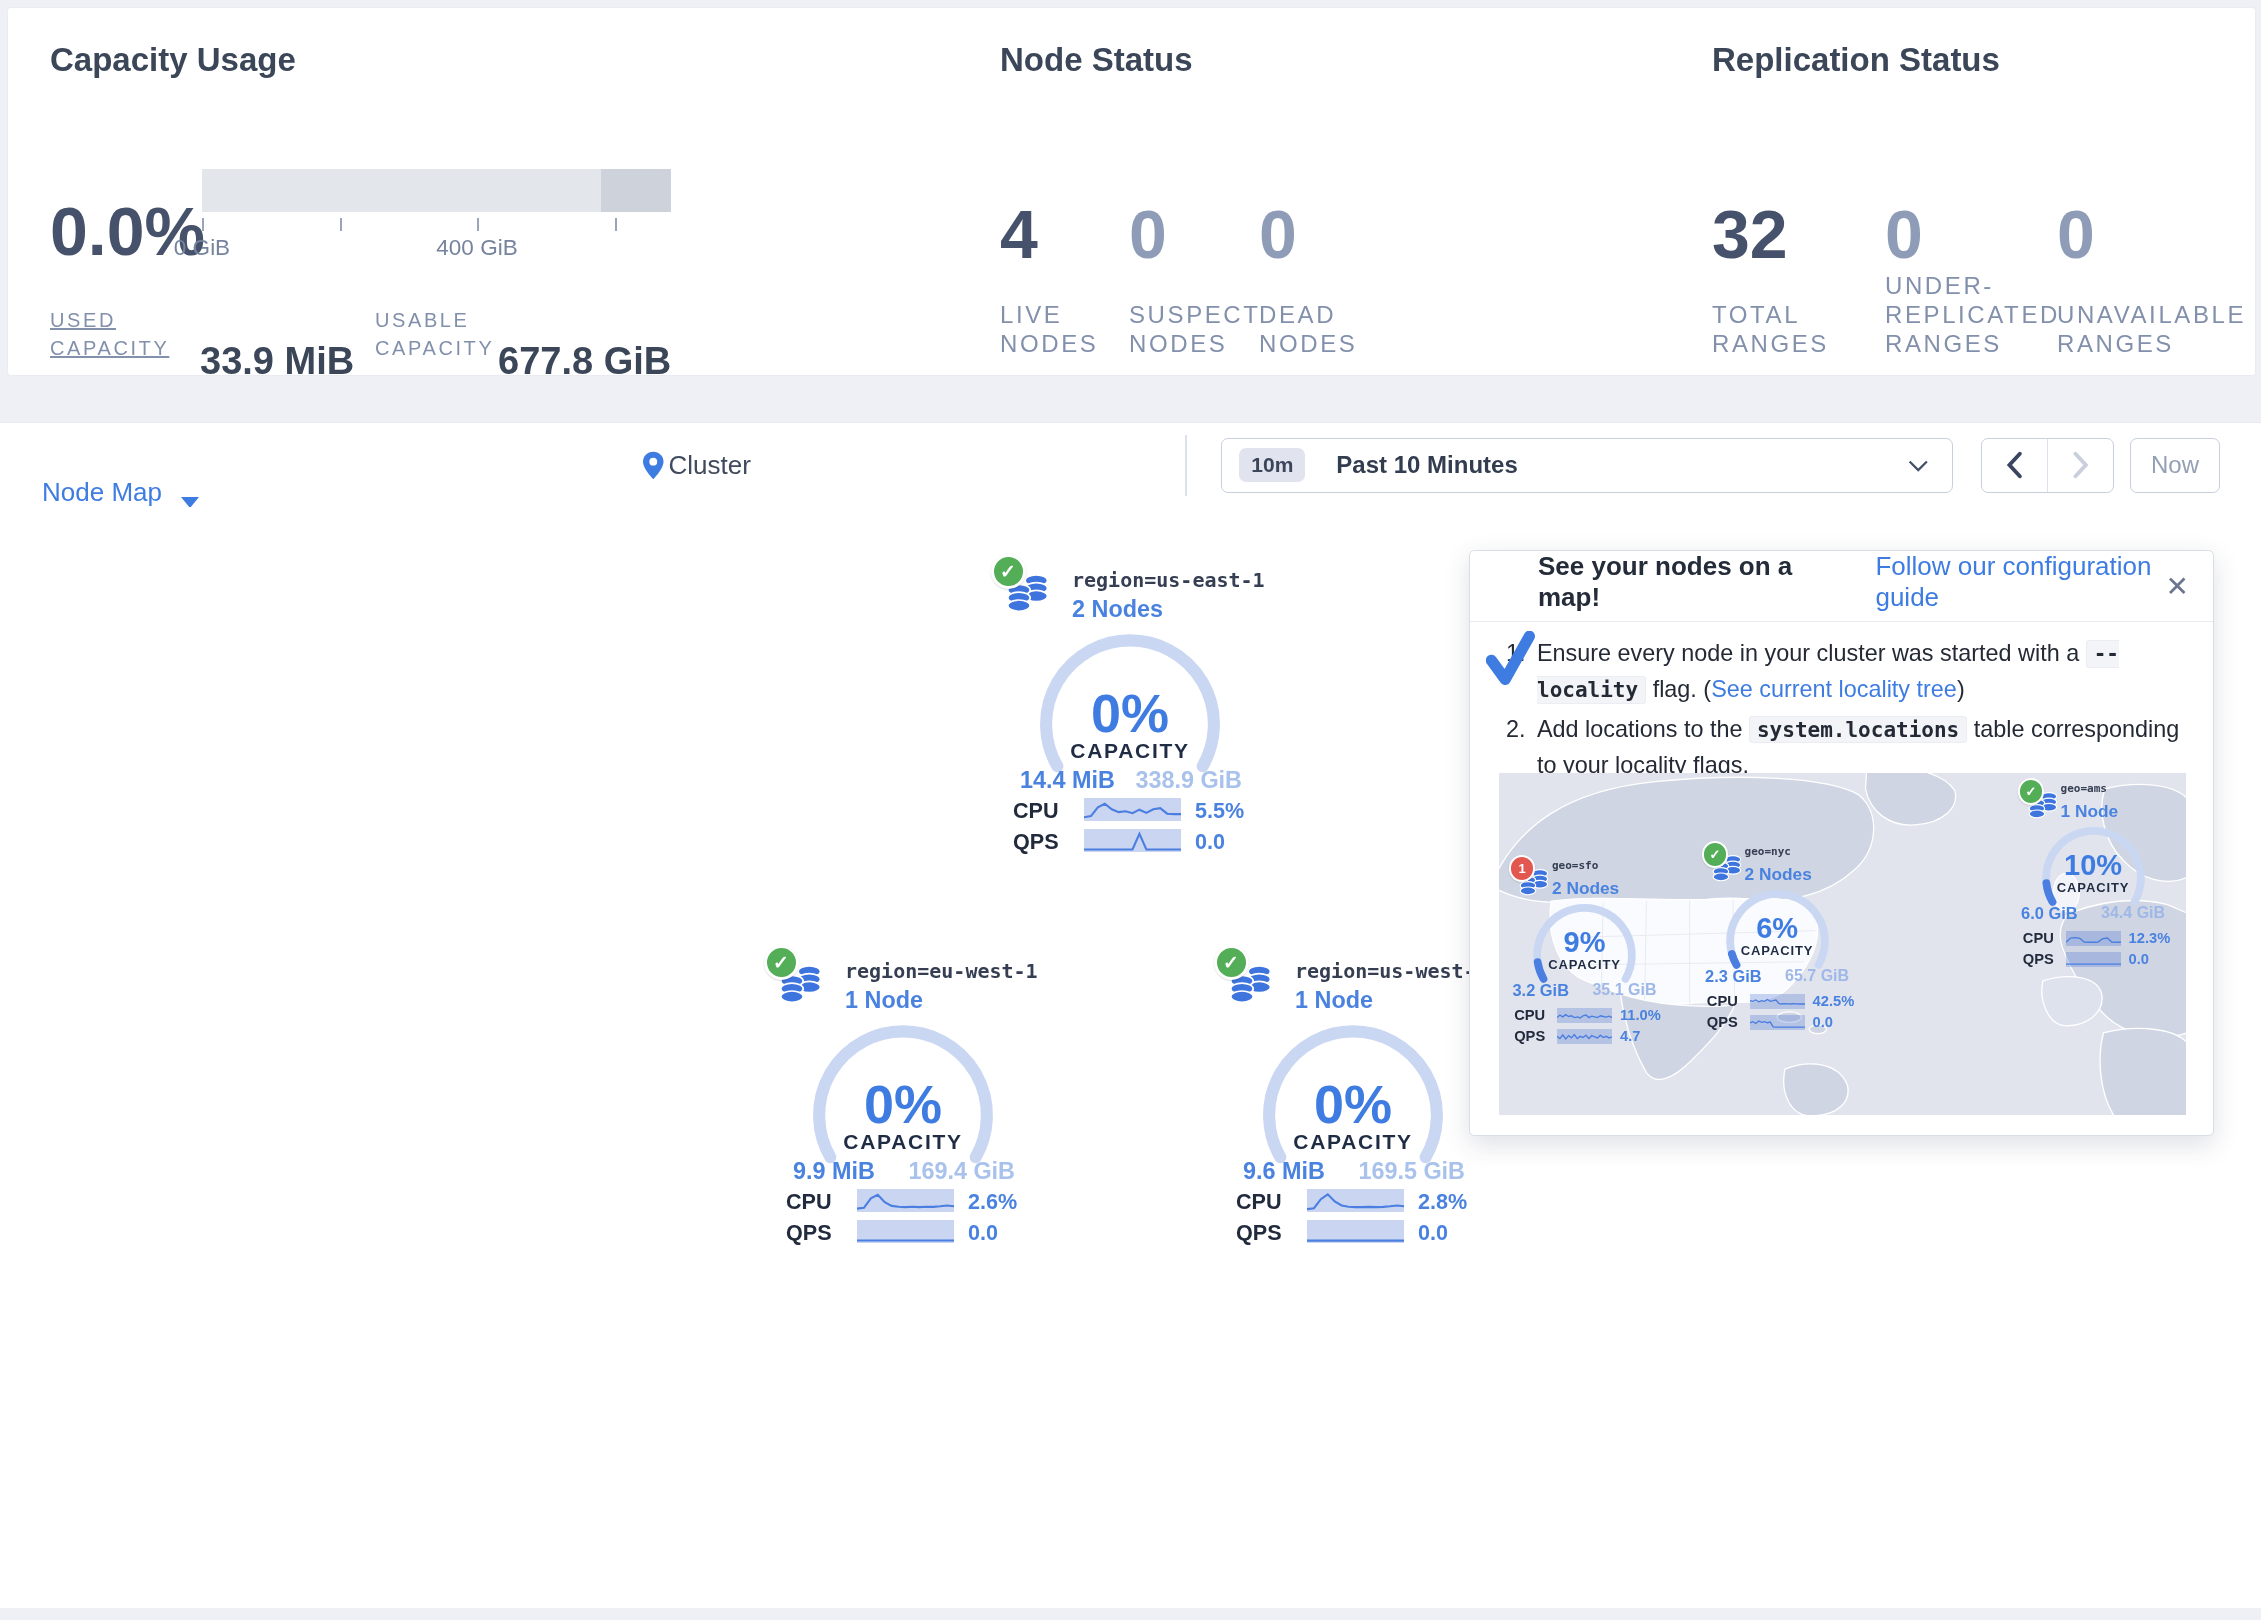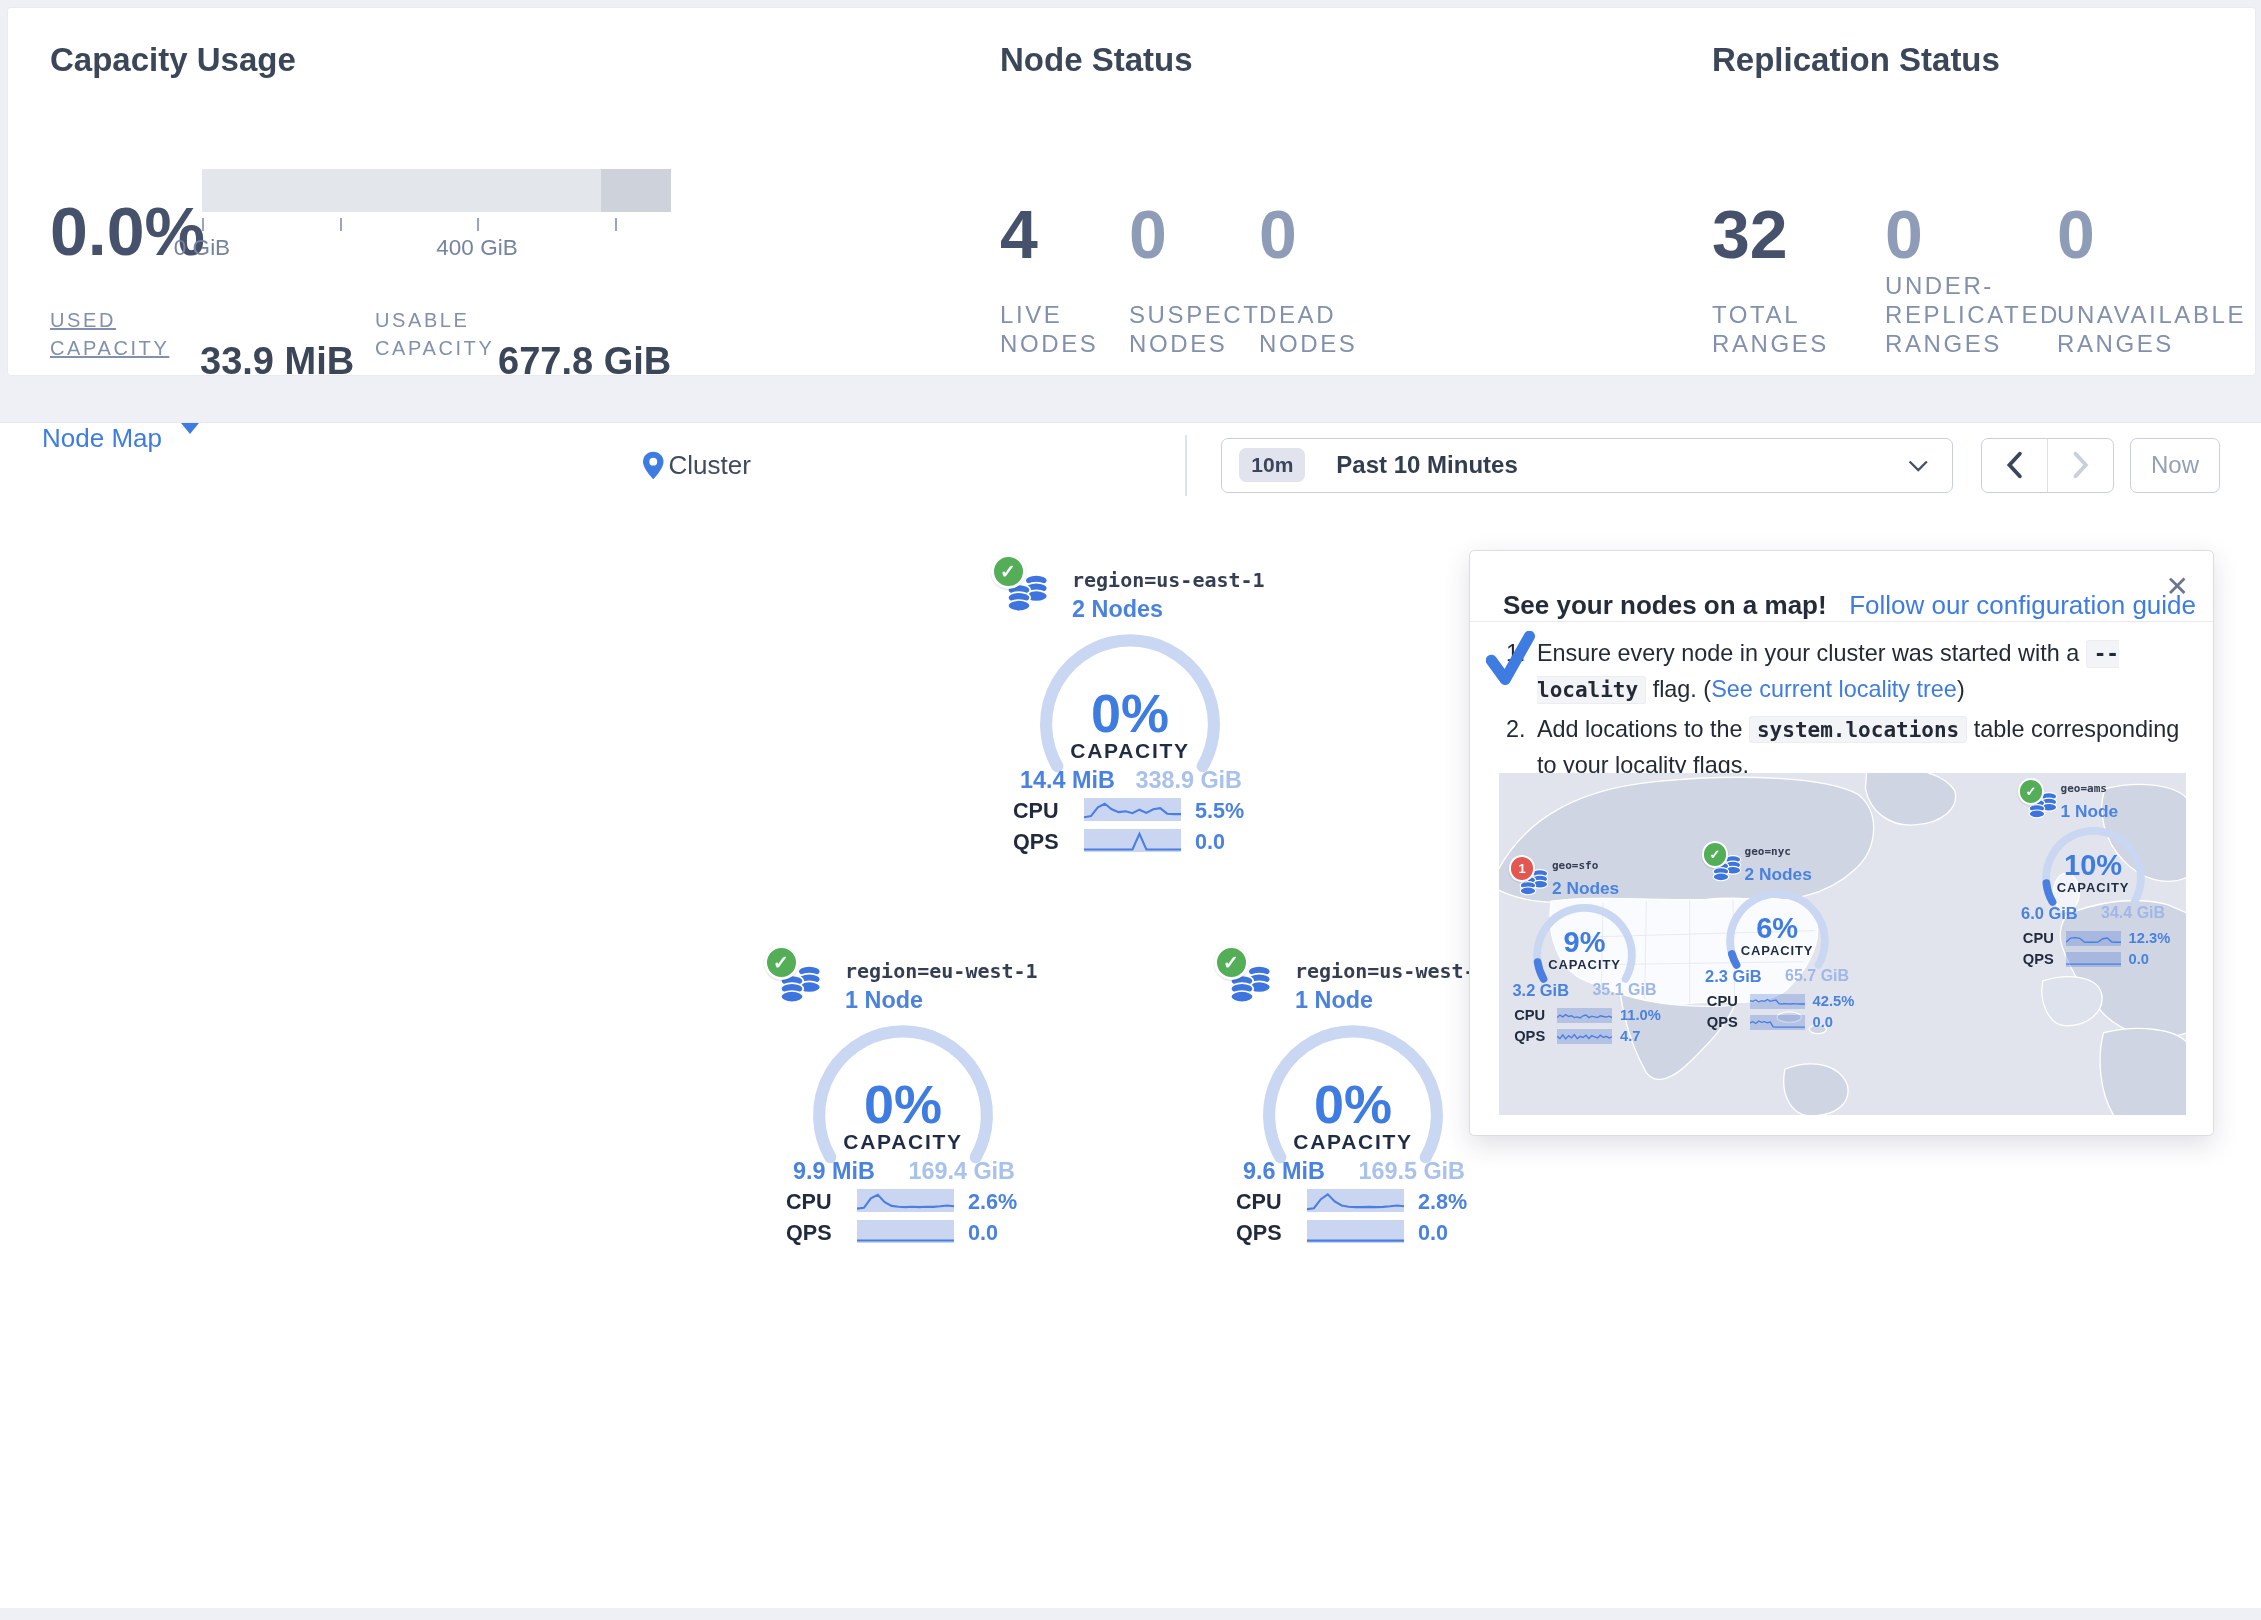--- a/index.html
+++ b/index.html
@@ -23,21 +23,21 @@
   .caps-label{font-size:20px;letter-spacing:2.6px;color:#8290ac;line-height:28px;}
   .caps-value{font-size:38px;font-weight:bold;color:#3b4658;}
   .cap-bar{left:194px;top:161px;width:469px;height:43px;background:#e3e6eb;}
   .cap-bar-tail{position:absolute;right:0;top:0;width:70px;height:43px;background:#ced3db;}
   .tick{position:absolute;top:210px;width:1.7px;height:13px;background:#9aa4bb;}
   .tick-label{position:absolute;top:227px;font-size:22.5px;color:#76839d;transform:translateX(-50%);}
 
   
   .toolbar{left:0;top:422px;width:2261px;height:85px;background:#fff;
     border-top:0.9px solid #e6e9f0;border-bottom:0.9px solid #e2e5ec;}
-  .view-selector{left:42px;top:0;height:85px;display:flex;align-items:flex-start;gap:19px;cursor:pointer;}
+  .view-selector{left:42px;top:0;height:85px;display:flex;align-items:flex-end;gap:19px;cursor:pointer;}
   .view-selector-label{font-size:26px;color:#3e7ce2;}
   .caret-down{width:0;height:0;border-left:9.5px solid transparent;border-right:9.5px solid transparent;border-top:11.3px solid #3e7ce2;}
   .breadcrumb{left:642px;top:0;height:85px;display:flex;align-items:center;gap:4px;}
   .breadcrumb-label{font-size:26px;color:#3f4a5e;}
   .toolbar-divider{left:1185px;top:12px;width:1.7px;height:61px;background:#dde1ea;}
   .time-dropdown{left:1221px;top:14.7px;width:732px;height:55px;border:1.7px solid #c8cfdd;border-radius:7px;
     background:#fff;display:flex;align-items:center;box-sizing:border-box;cursor:pointer;}
   .time-badge{margin-left:17.3px;background:#e1e4ee;border-radius:7px;padding:5.2px 12px;font-size:21px;font-weight:bold;color:#3c465a;}
   .time-range-label{margin-left:31px;font-size:24px;font-weight:bold;color:#333d50;}
   .time-chevron{position:absolute;right:22.5px;top:19px;}
@@ -83,21 +83,21 @@
   .region-card .metric-row{left:0;width:286px;}
   .region-card .metric-row.m0{top:244px;} .region-card .metric-row.m1{top:275px;}
   .region-card .metric-label{left:26px;top:0;font-size:21.6px;}
   .region-card .spark{left:97px;top:0;width:97px;height:23.4px;}
   .region-card .metric-value{left:208px;top:0;font-size:21.6px;}
 
   
   .popup{left:1469px;top:550px;width:743px;height:584px;background:#fff;border:0.9px solid #d9dde6;border-radius:5.2px;
     box-shadow:0 8.7px 26px rgba(40,50,80,.15);z-index:10;}
   .popup-header{position:absolute;left:0;top:0;right:0;height:70px;border-bottom:1.7px solid #e8eaf0;
-    display:flex;align-items:flex-end;}
+    display:flex;align-items:flex-start;padding-left:35px;}
   .popup-title{margin-left:33px;font-size:26px;font-weight:bold;color:#242c3a;}
   .popup-link{margin-left:22.5px;font-size:26px;color:#3e7ce2;cursor:pointer;}
   .popup-close{position:absolute;right:24px;top:19px;font-size:28px;color:#6b7590;cursor:pointer;}
   .steps{position:absolute;left:36px;top:85px;width:675px;font-size:23.4px;color:#242a35;line-height:35px;}
   .step-row{display:flex;margin-bottom:3.5px;}
   .step-marker{width:31px;flex:none;}
   .code-chip{font-family:"DejaVu Sans Mono", monospace;font-size:21px;font-weight:bold;background:#f3f4f7;
     border:0.9px solid #ebedf2;border-radius:3.5px;padding:0.9px 7px;color:#242a35;}
   .step-link{color:#3e7ce2;cursor:pointer;}
   .big-check{position:absolute;left:15.6px;top:80px;z-index:5;}

